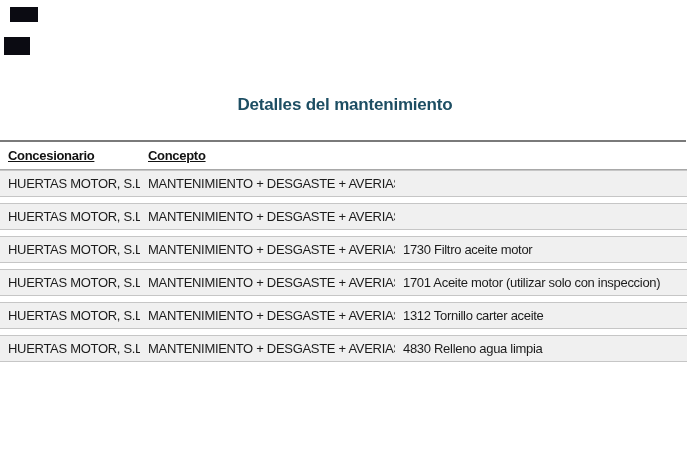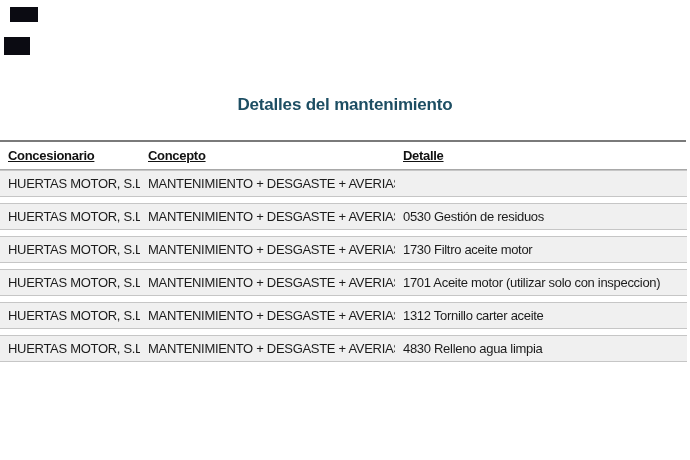--- a/index.html
+++ b/index.html
@@ -112,32 +112,30 @@
   <div class="redaction-2"></div>
 
   <div class="page-title">Detalles del mantenimiento</div>
 
   <div class="maint-table">
     <div class="table-top-border"></div>
 
     <div class="t-row t-header">
       <div class="col-concesionario">Concesionario</div>
       <div class="col-concepto">Concepto</div>
-      <div class="col-detalle">Detalle</div>
     </div>
 
     <div class="t-row t-data">
       <div class="col-concesionario">HUERTAS MOTOR, S.L.</div>
       <div class="col-concepto">MANTENIMIENTO + DESGASTE + AVERIAS</div>
     </div>
 
     <div class="t-row t-data">
       <div class="col-concesionario">HUERTAS MOTOR, S.L.</div>
       <div class="col-concepto">MANTENIMIENTO + DESGASTE + AVERIAS</div>
-      <div class="col-detalle">0530 Gestión de residuos</div>
     </div>
 
     <div class="t-row t-data">
       <div class="col-concesionario">HUERTAS MOTOR, S.L.</div>
       <div class="col-concepto">MANTENIMIENTO + DESGASTE + AVERIAS</div>
       <div class="col-detalle">1730 Filtro aceite motor</div>
     </div>
 
     <div class="t-row t-data">
       <div class="col-concesionario">HUERTAS MOTOR, S.L.</div>

